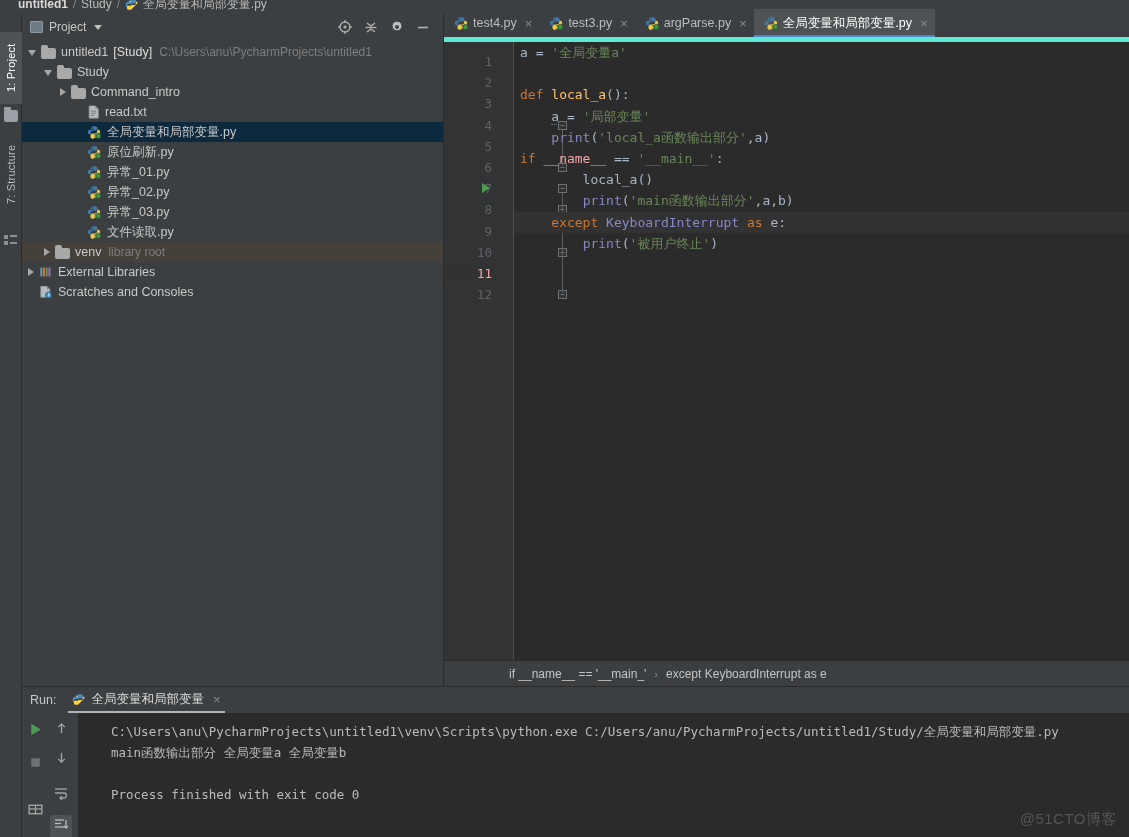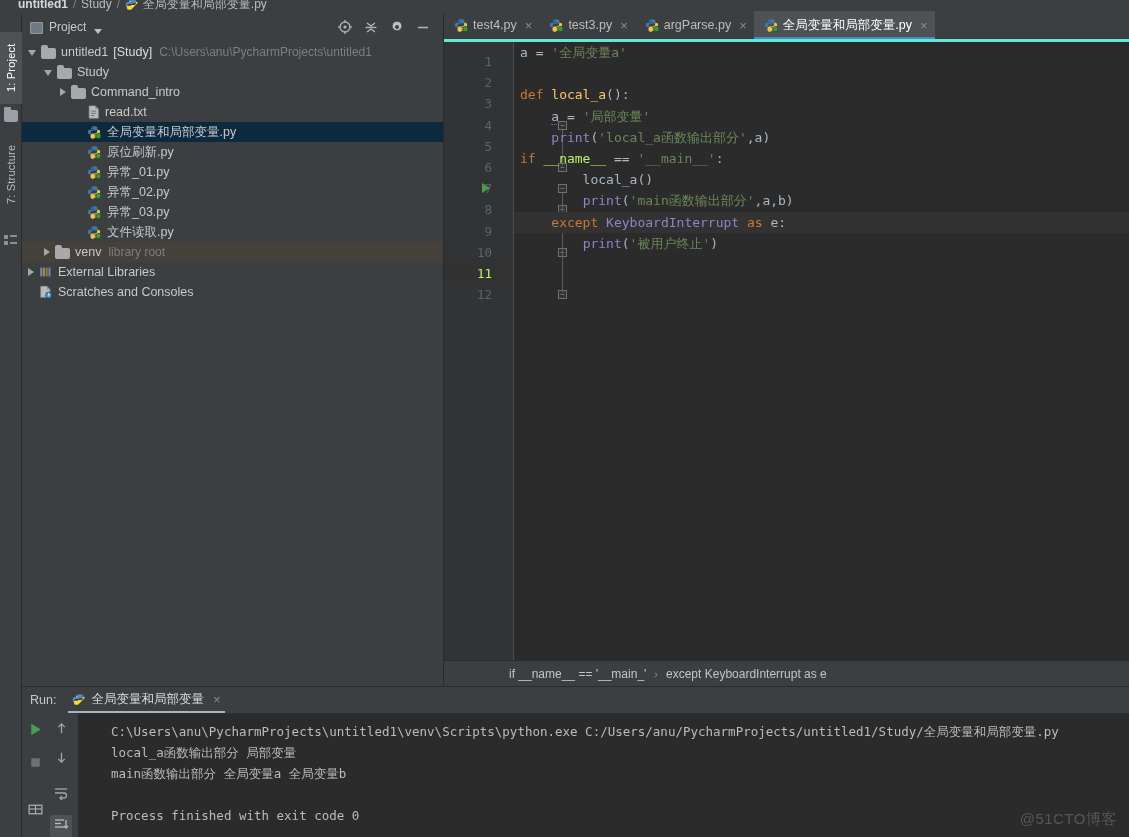--- a/index.html
+++ b/index.html
@@ -61,21 +61,21 @@
   
   .projpanel {
     position: absolute; left: 22px; top: 14px; width: 422px; height: 672px;
     background: #3c3f41; border-right: 1px solid #2b2b2b;
   }
   .proj-header {
     height: 26px; display: flex; align-items: center;
     padding: 0 6px 0 8px; gap: 6px;
   }
   .proj-title {
-    font-size: 12px; color: #c8c8c8; display: flex; align-items: flex-end; gap: 6px;
+    font-size: 12px; color: #c8c8c8; display: flex; align-items: center; gap: 6px;
   }
   .proj-sq {
     width: 13px; height: 12px; background: #6f7a85;
     border: 1px solid #8d98a3; border-radius: 1px;
   }
   .caret-dn {
     width: 0; height: 0; border-left: 4px solid transparent;
     border-right: 4px solid transparent; border-top: 5px solid #c0c0c0;
     margin-left: 2px;
   }
@@ -114,21 +114,21 @@
   .ic-folder { background: #a9a9a9; border-radius: 0 2px 2px 2px; height: 11px; margin-top: 2px; }
   .ic-folder::before {
     content:""; position:absolute; left:0; top:-3px; width:7px; height:3px;
     background:#a9a9a9; border-radius:2px 2px 0 0;
   }
 
   
   .tabbar {
     position: absolute; left: 444px; top: 14px; width: 685px; height: 28px;
     background: #3c3f41; display: flex; align-items: flex-end;
-    border-bottom: 3px solid #5eead4;
+    border-bottom: 5px solid #5eead4;
   }
   .etab {
     height: 28px; display: flex; align-items: center; gap: 5px;
     padding: 0 7px 0 10px; font-size: 12.5px; color: #bcbcbc;
     position: relative; white-space: nowrap;
   }
   .etab.active { background: #4e5254; color: #ffffff; }
   .etab.active::after {
     content: ""; position: absolute; left: 0; right: 0; bottom: 0;
     height: 2px; background: #4a88c7;
@@ -157,33 +157,33 @@
   }
   .cline {
     height: 21.2px; line-height: 21.2px; white-space: pre; padding-left: 6px;
   }
   .cline.cur { background: #323232; }
   .gnum {
     position: absolute; right: 8px; text-align: right;
     font-family: "DejaVu Sans Mono", "Liberation Mono", monospace;
     font-size: 12.5px; color: #606366; height: 21.2px; line-height: 21.2px;
   }
-  .gnum.cur { color: #bef264; }
+  .gnum.cur { color: #fca5a5; }
   .gutter-row-cur {
     position: absolute; left: 0; width: 70px; height: 21.2px; background: #323232;
   }
   
   .k  { color: #cc7832; }        
   .fn { color: #ffc66d; }        
   .s  { color: #6a8759; }        
   .b  { color: #8888c6; }        
   .cls{ color: #8888c6; }        
   .v  { color: #a9b7c6; }        
   .p  { color: #a9b7c6; }        
-  .dunder { color: #bef264; }
+  .dunder { color: #fca5a5; }
   .lv { color: #a9b7c6; border-bottom: 1px dotted #6f6f6f; }
 
   .runmark {
     position: absolute; left: 38px; width: 0; height: 0;
     border-top: 5px solid transparent; border-bottom: 5px solid transparent;
     border-left: 8px solid #4a9c4a;
   }
   .foldm {
     position: absolute; left: 58px; width: 9px; height: 9px;
     border: 1px solid #6e7174; color: #9a9a9a; font-size: 8px;
@@ -611,21 +611,20 @@
           <line x1="2" y1="6.5" x2="8" y2="6.5" stroke="#b8bcbe" stroke-width="1.3"></line>
           <line x1="2" y1="10" x2="11" y2="10" stroke="#b8bcbe" stroke-width="1.3"></line>
           <path d="M13 3v8m-2-2l2 2 2-2" fill="none" stroke="#b8bcbe" stroke-width="1.3"></path>
         </svg>
       </span>
 
     </div>
 
     <div class="console" id="console">
         <div class="coline">C:\Users\anu\PycharmProjects\untitled1\venv\Scripts\python.exe C:/Users/anu/PycharmProjects/untitled1/Study/全局变量和局部变量.py</div>
-        <div class="coline">local_a函数输出部分 局部变量</div>
         <div class="coline">main函数输出部分 全局变量a 全局变量b</div>
         <div class="coline">&nbsp;</div>
         <div class="coline">Process finished with exit code 0</div>
       </div>
   </div>
 
   <div class="watermark">@51CTO博客</div>
 </div>
 
 </body></html>

